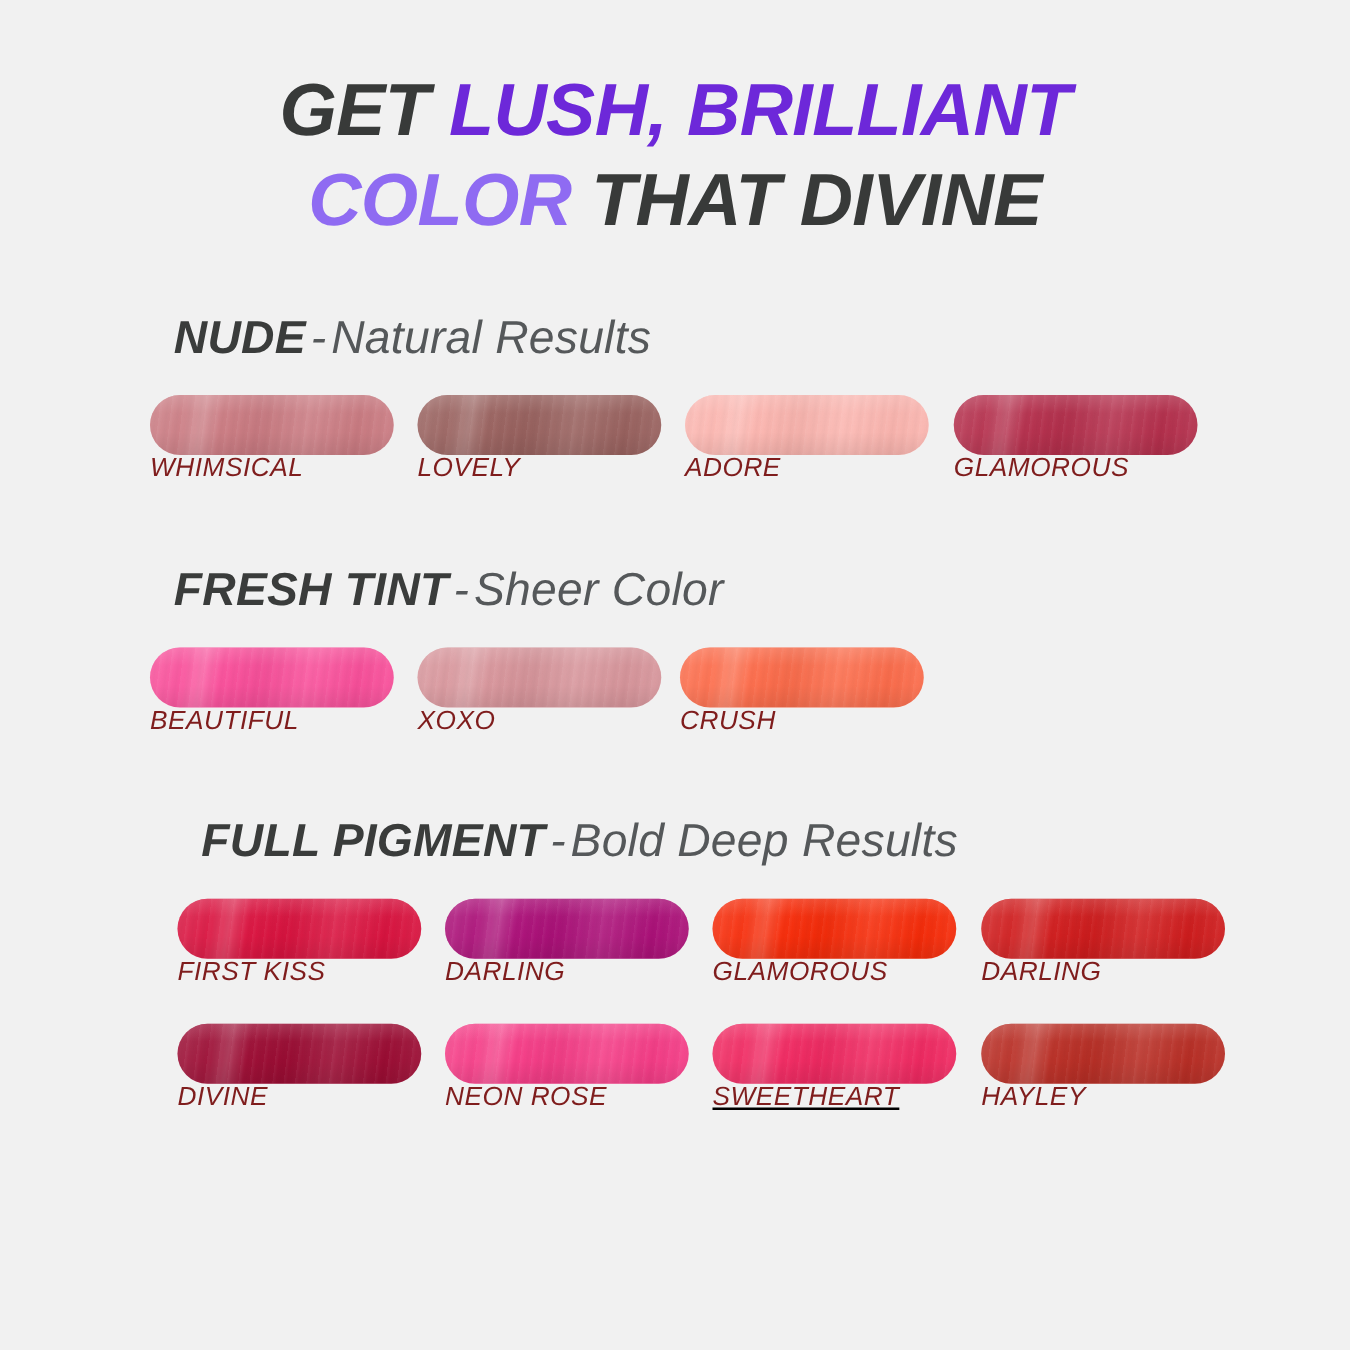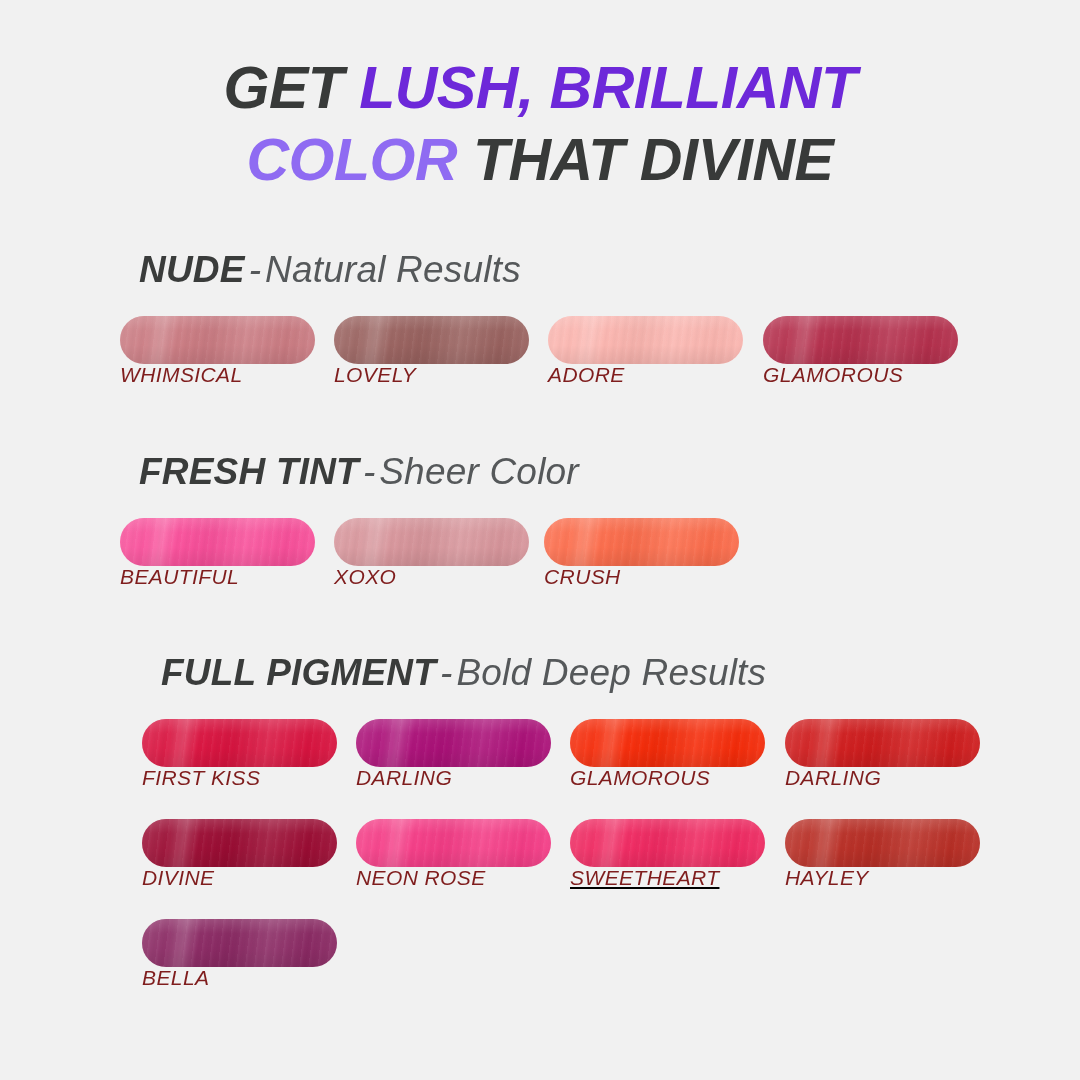--- a/index.html
+++ b/index.html
@@ -219,20 +219,16 @@
         <div class="swatch" style="background-color: rgb(240, 42, 98);"></div>
         <div class="swatch-label">SWEETHEART</div>
       </div>
       <div class="swatch-cell" style="left:643px;">
         <div class="swatch" style="background-color: rgb(185, 47, 38);"></div>
         <div class="swatch-label">HAYLEY</div>
       </div>
     </div>
 
     <div class="swatch-row">
-      <div class="swatch-cell" style="left:0px;">
-        <div class="swatch" style="background-color: rgb(139, 42, 100);"></div>
-        <div class="swatch-label">BELLA</div>
-      </div>
     </div>
   </div>
 
 </div>
 
 </body></html>

